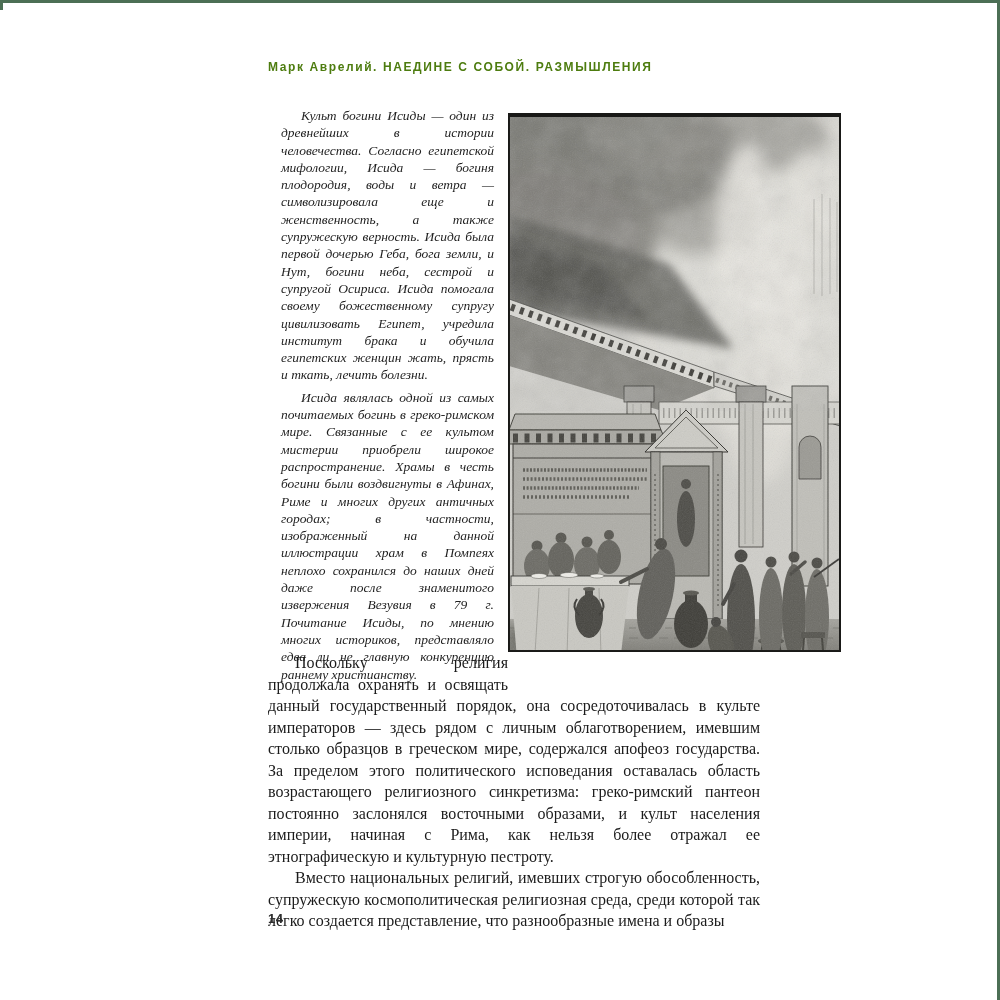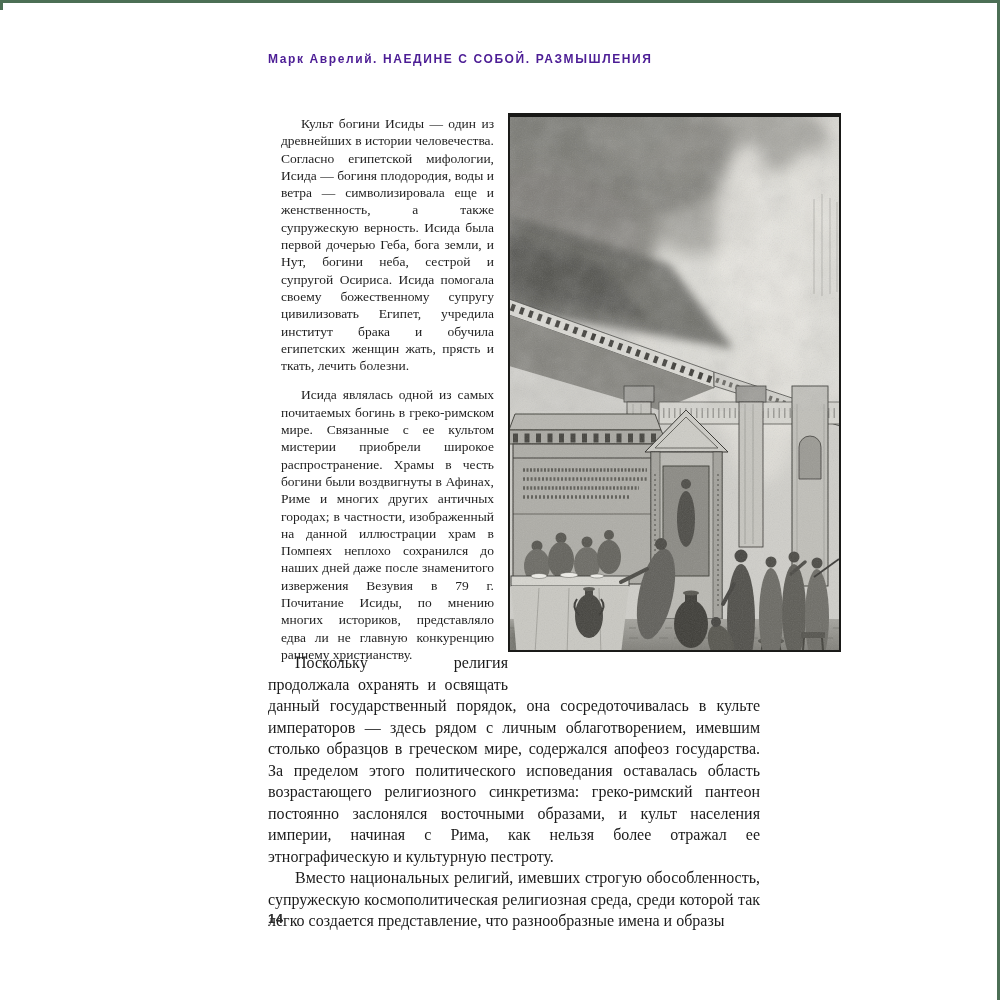--- a/index.html
+++ b/index.html
@@ -4,30 +4,30 @@
 <style>
   html,body{margin:0;padding:0;background:#ffffff;}
   .page{
     position:relative;width:1000px;height:1000px;background:#ffffff;
     font-family:"Liberation Serif","DejaVu Serif",serif;color:#1b1b1b;overflow:hidden;
   }
   .frame-top{position:absolute;top:0;left:0;width:1000px;height:3px;}
   .frame-right{position:absolute;top:0;right:0;width:3px;height:1000px;}
   .frame-left-notch{position:absolute;top:0;left:0;width:3px;height:10px;}
   .running-title{
-    position:absolute;left:268px;top:52px;width:560px;
+    position:absolute;left:268px;top:60px;width:560px;
     font-family:"Liberation Sans","DejaVu Sans",sans-serif;
-    font-size:12px;font-weight:bold;letter-spacing:1.6px;color:#4c1d95;white-space:nowrap;
+    font-size:12px;font-weight:bold;letter-spacing:1.6px;color:#4d7c0f;white-space:nowrap;
   }
   .sidebar-note{
     position:absolute;left:281px;top:103px;width:213px;
     font-size:13.5px;line-height:17.3px;text-align:justify;color:#1f1f1f;
     hyphens:auto;-webkit-hyphens:auto;
   }
-  .sidebar-note p{margin:12px 0 5px 0;text-indent:20px;}
+  .sidebar-note p{margin:4px 0 5px 0;text-indent:20px;font-style:italic;}
   .figure{
     position:absolute;left:508px;top:113px;width:331px;height:537px;
     border:1px solid #191917;background:#dcdbd6;
   }
   .figure svg{display:block;}
   .main-text{
     position:absolute;left:268px;top:623px;width:492px;
     font-size:16px;line-height:21.5px;text-align:justify;color:#1b1b1b;
     hyphens:auto;margin-top:29px;-webkit-hyphens:auto;
   }

